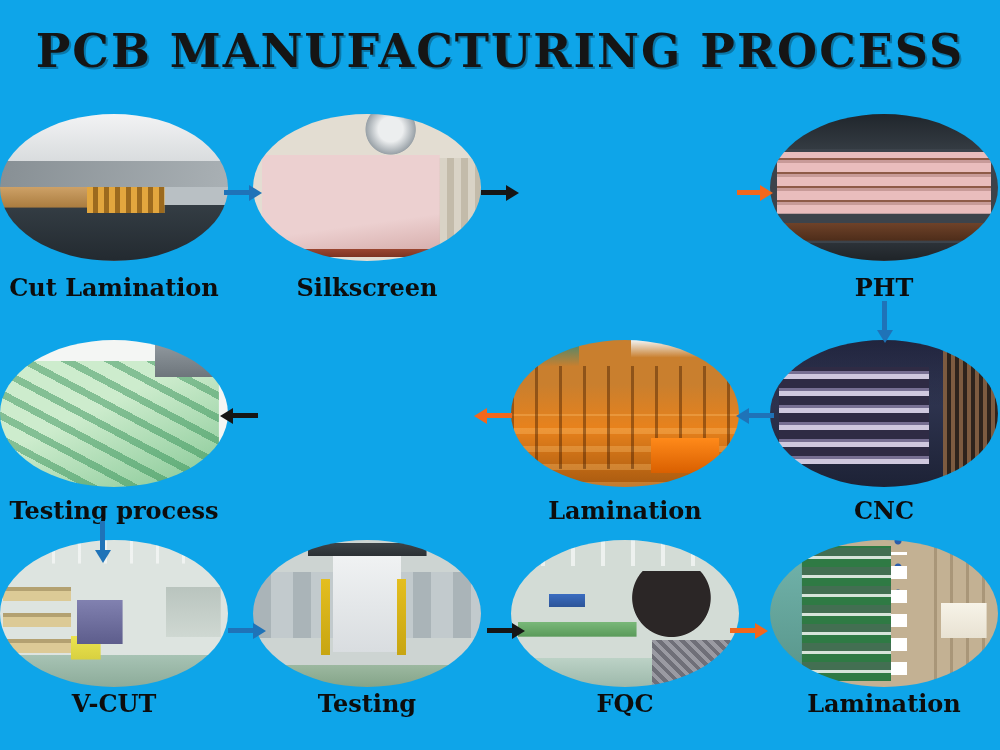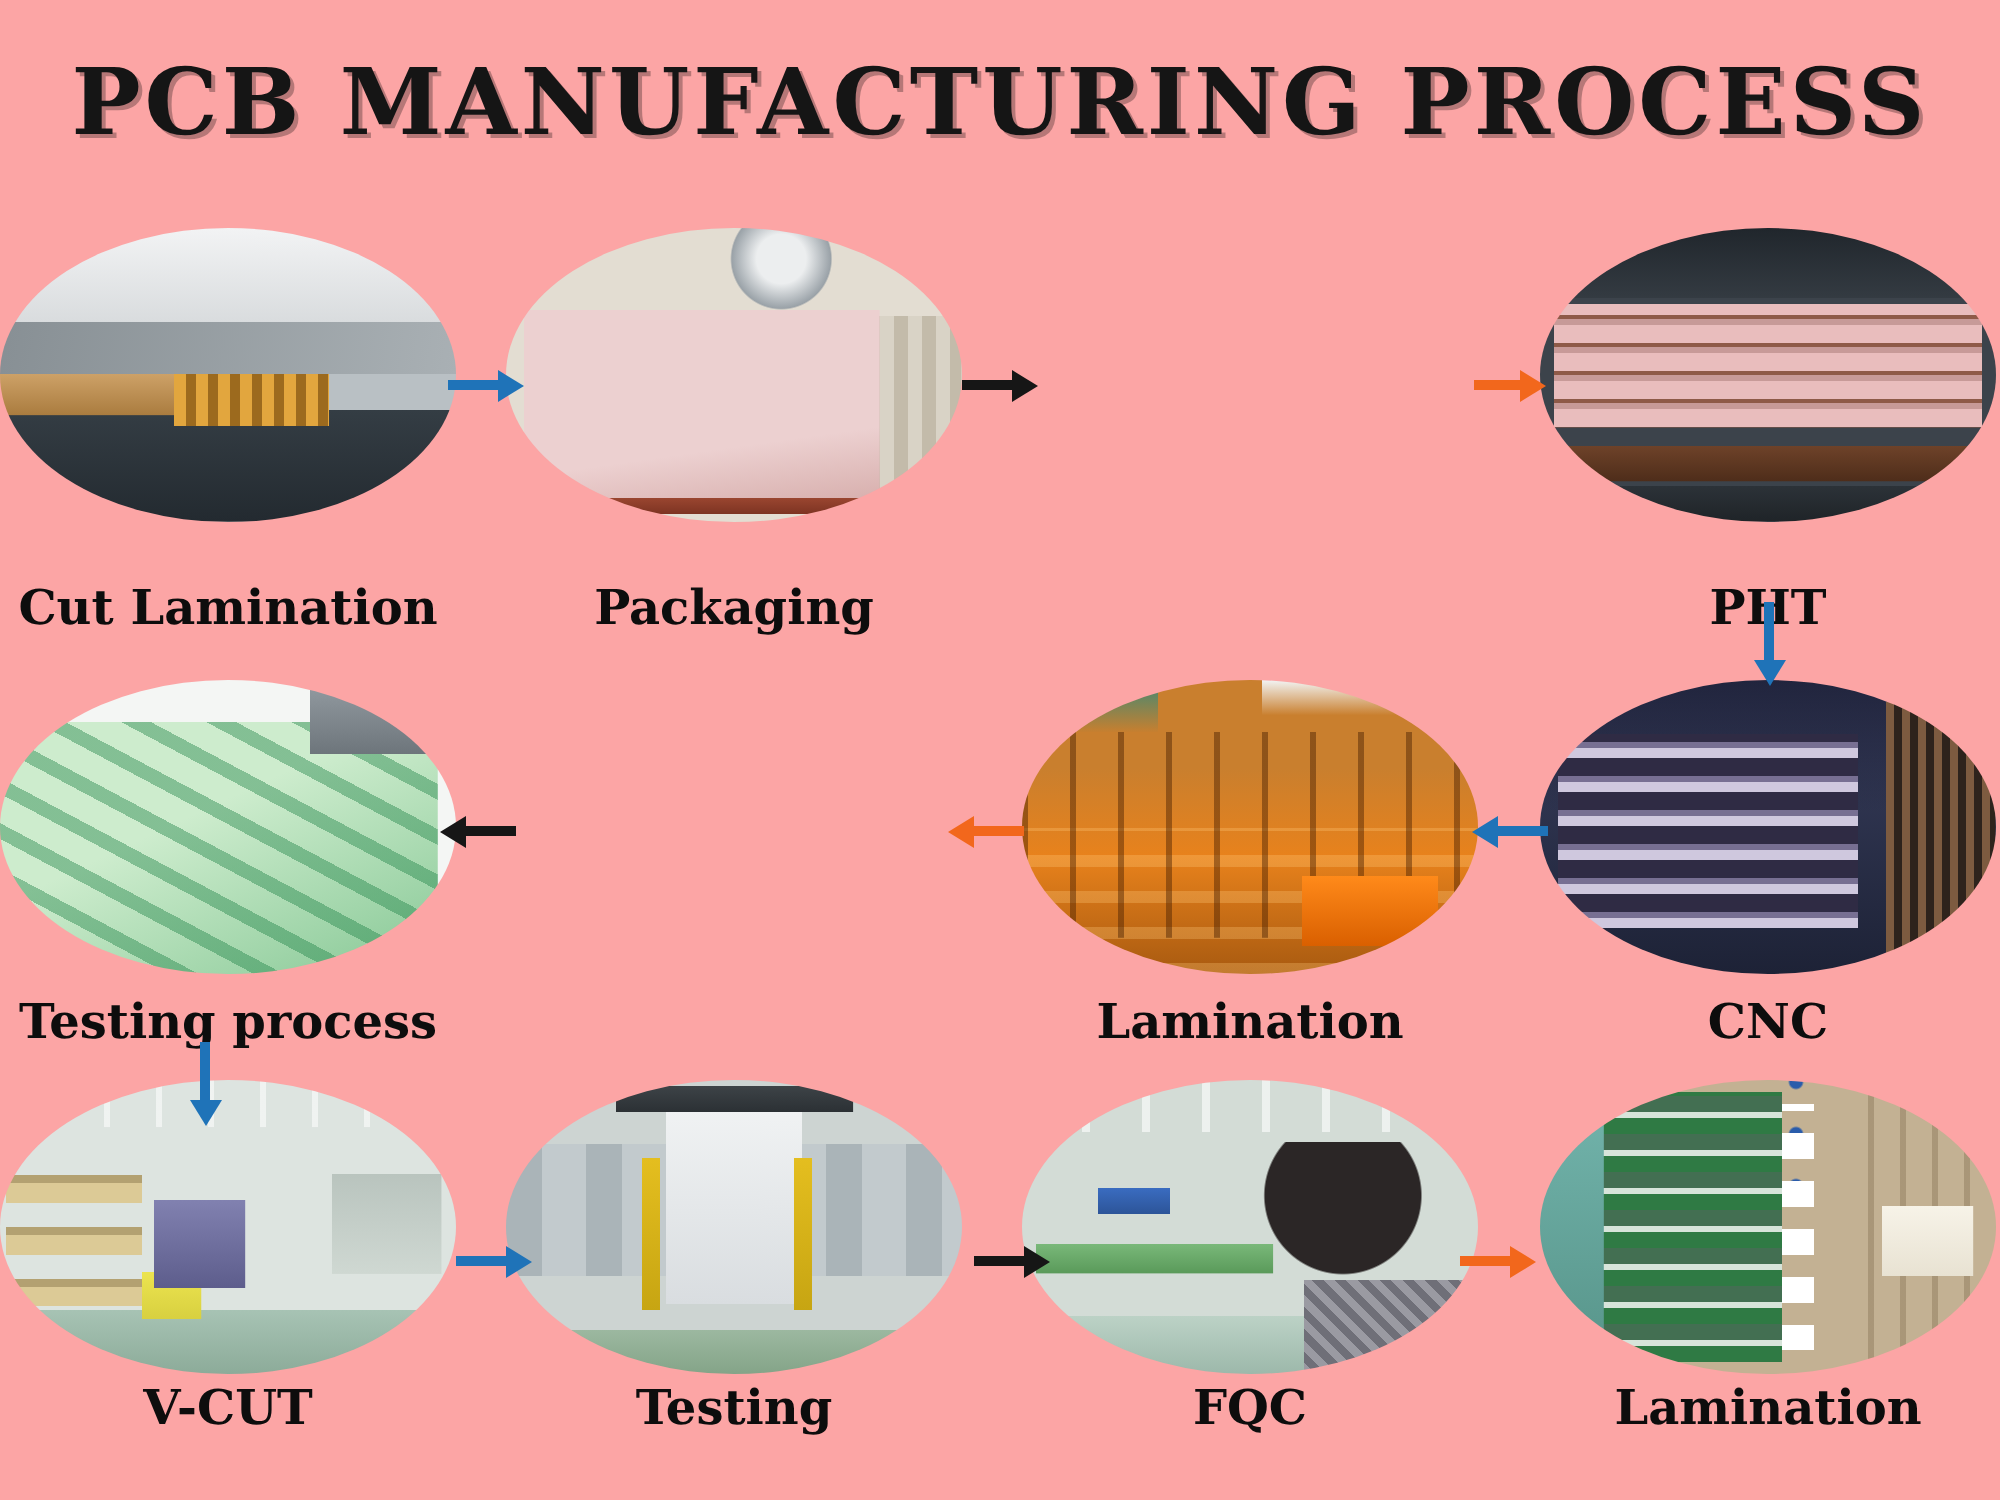--- a/index.html
+++ b/index.html
@@ -1,27 +1,27 @@
 <!DOCTYPE html>
 <html><head>
 <meta charset="utf-8">
 <style>
   html,body{margin:0;padding:0;background:#fff;}
-  .canvas{position:relative;width:1000px;height:750px;background:#fca5a5;overflow:hidden;
+  .canvas{position:relative;width:1000px;height:750px;background:#0ea5e9;overflow:hidden;
           font-family:"DejaVu Serif","Liberation Serif",serif;}
   .title{position:absolute;left:0;top:24px;width:1000px;text-align:center;
          font-size:46px;font-weight:bold;letter-spacing:2px;color:#151515;
          text-shadow:2px 2px 0 rgba(0,0,0,.28);
          font-family:"DejaVu Serif","Liberation Serif",serif;}
   .cell{position:absolute;width:228px;text-align:center;}
   .r1{top:114px}.r2{top:340px}.r3{top:540px}
   .c1{left:0}.c2{left:253px}.c3{left:511px}.c4{left:770px}
   .oval{width:228px;height:147px;border-radius:50%;overflow:hidden;background-color:#cfd4d6;}
   .step-label{font-size:24px;font-weight:bold;color:#0d0d0d;white-space:nowrap;}
-  .r1 .step-label{margin-top:28px}.r2 .step-label{margin-top:9px}.r3 .step-label{margin-top:2px}
+  .r1 .step-label{margin-top:12px}.r2 .step-label{margin-top:9px}.r3 .step-label{margin-top:2px}
 
   
   .arrow{position:absolute;background:var(--c);}
   .c-blue{--c:#1f73b8}.c-black{--c:#161616}.c-orange{--c:#f2671c}
   .h{height:5px;}
   .h.right::after{content:"";position:absolute;right:-12px;top:50%;transform:translateY(-50%);
      border-left:13px solid var(--c);border-top:8px solid transparent;border-bottom:8px solid transparent;}
   .h.left::after{content:"";position:absolute;left:-12px;top:50%;transform:translateY(-50%);
      border-right:13px solid var(--c);border-top:8px solid transparent;border-bottom:8px solid transparent;}
   .v{width:5px;}
@@ -122,21 +122,21 @@
 
 <div class="canvas">
   <div class="title">PCB MANUFACTURING PROCESS</div>
 
   <div class="cell r1 c1">
     <div class="oval s-cutlam"></div>
     <div class="step-label">Cut Lamination</div>
   </div>
   <div class="cell r1 c2">
     <div class="oval s-lamin"></div>
-    <div class="step-label">Packaging</div>
+    <div class="step-label">Silkscreen</div>
   </div>
   <div class="cell r1 c4">
     <div class="oval s-pht"></div>
     <div class="step-label">PHT</div>
   </div>
 
   <div class="cell r2 c1">
     <div class="oval s-imaging"></div>
     <div class="step-label">Testing process</div>
   </div>

